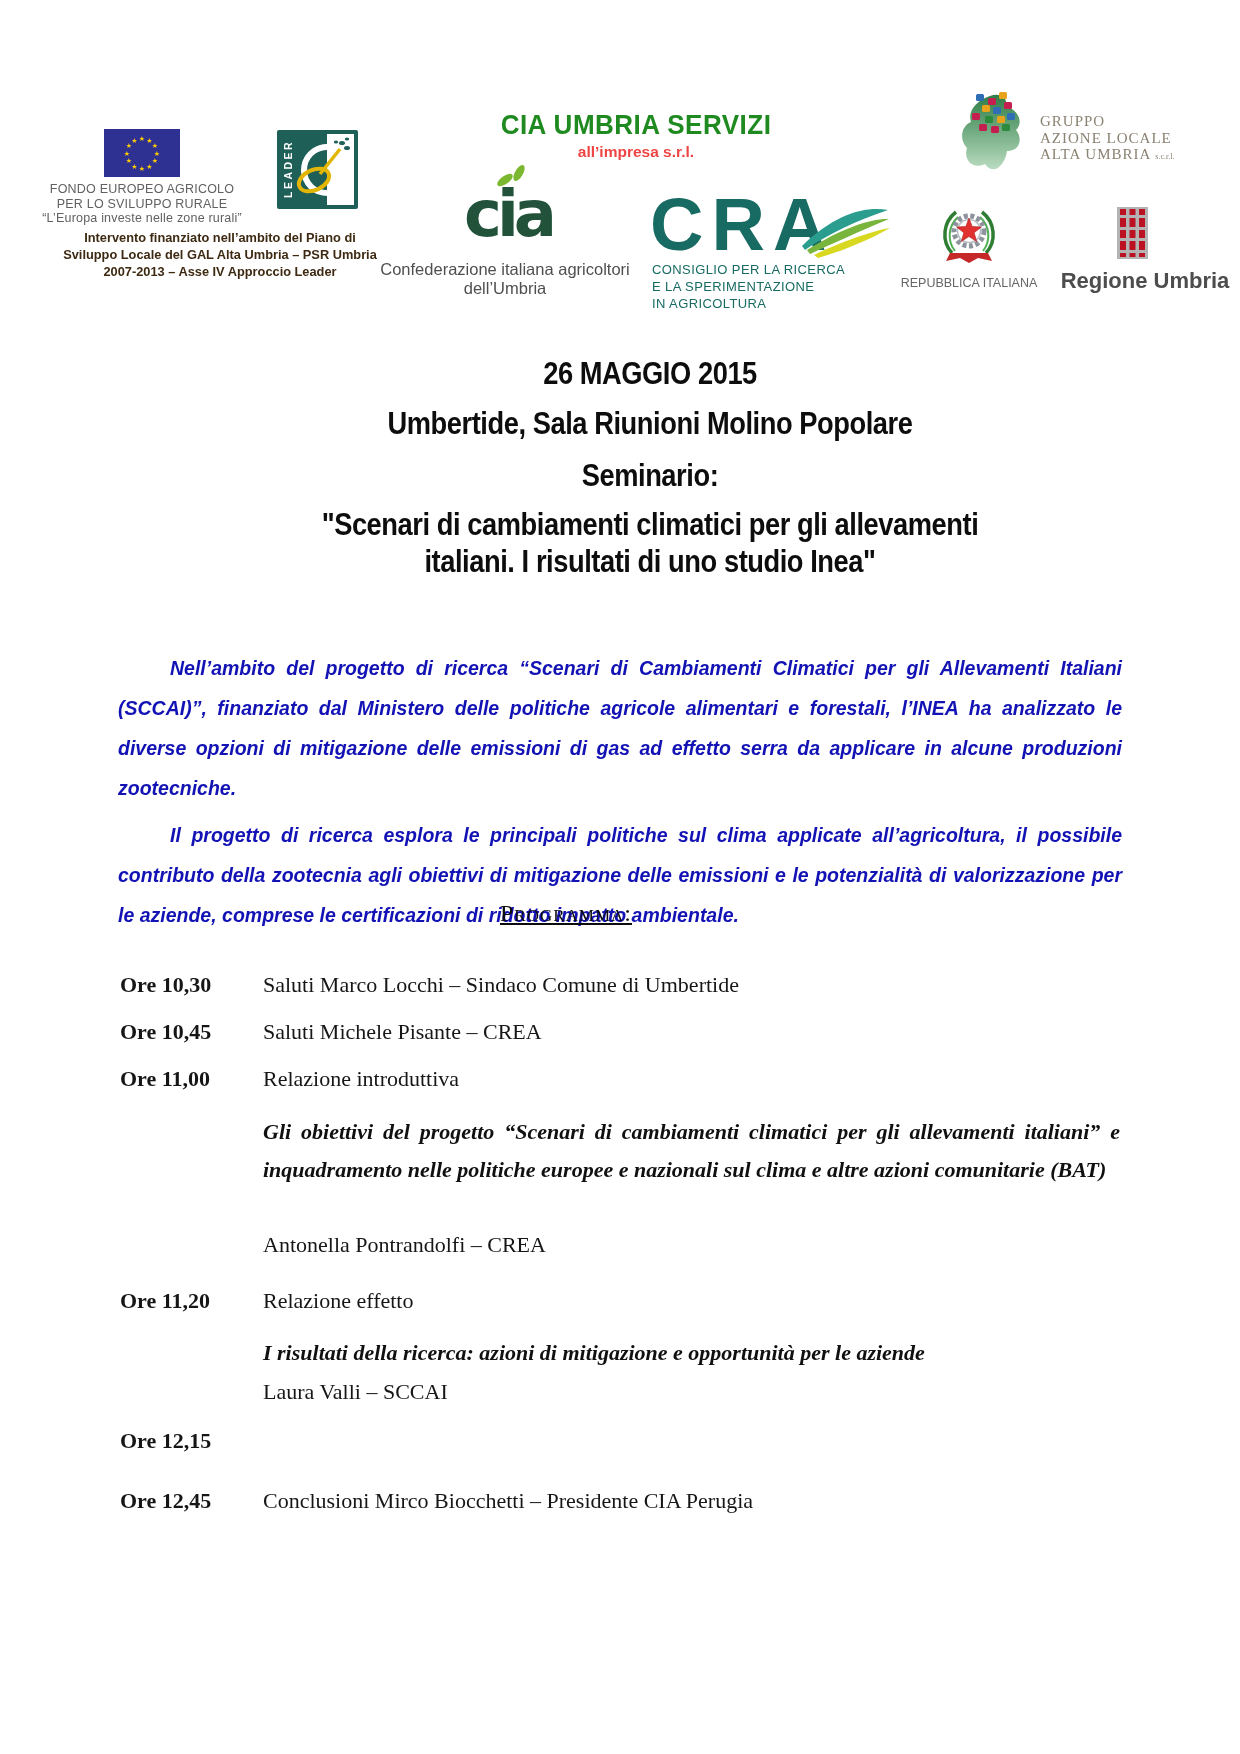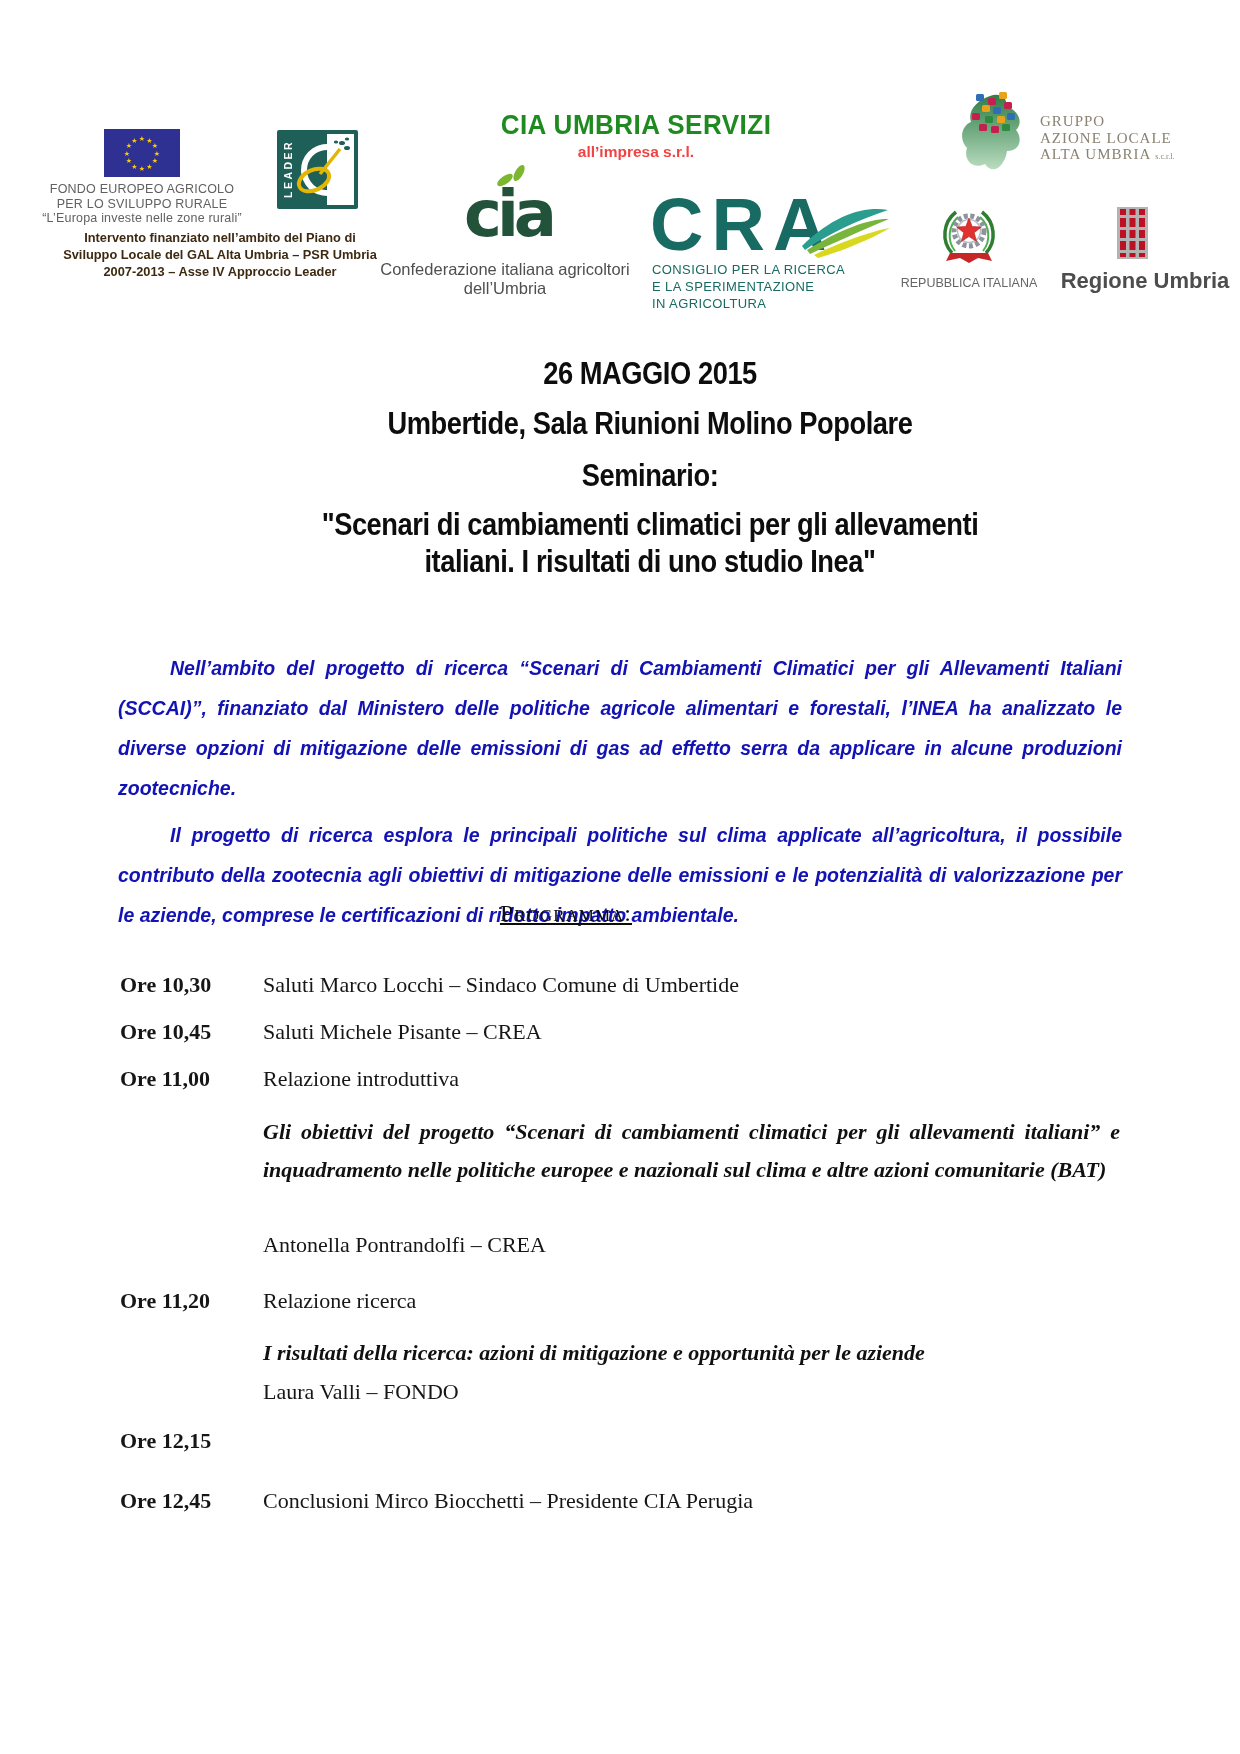--- a/index.html
+++ b/index.html
@@ -206,24 +206,24 @@
   <div class="abs pdesc" style="top:1019px;">Saluti Michele Pisante – CREA</div>
 
   <div class="abs ptime" style="top:1066px;">Ore 11,00</div>
   <div class="abs pdesc" style="top:1066px;">Relazione introduttiva</div>
 
   <p class="abs pabstract" style="top:1113px;">Gli obiettivi del progetto “Scenari di cambiamenti climatici per gli allevamenti italiani” e inquadramento nelle politiche europee e nazionali sul clima e altre azioni comunitarie (BAT)</p>
 
   <div class="abs pdesc" style="top:1232px;">Antonella Pontrandolfi – CREA</div>
 
   <div class="abs ptime" style="top:1288px;">Ore 11,20</div>
-  <div class="abs pdesc" style="top:1288px;">Relazione ricerca</div>
+  <div class="abs pdesc" style="top:1288px;">Relazione effetto</div>
 
   <p class="abs pabstract" style="top:1334px;">I risultati della ricerca: azioni di mitigazione e opportunità per le aziende</p>
 
-  <div class="abs pdesc" style="top:1379px;">Laura Valli – FONDO</div>
+  <div class="abs pdesc" style="top:1379px;">Laura Valli – SCCAI</div>
 
   <div class="abs ptime" style="top:1428px;">Ore 12,15</div>
 
   <div class="abs ptime" style="top:1488px;">Ore 12,45</div>
   <div class="abs pdesc" style="top:1488px;">Conclusioni Mirco Biocchetti – Presidente CIA Perugia</div>
 
 </div>
 
 </body></html>

